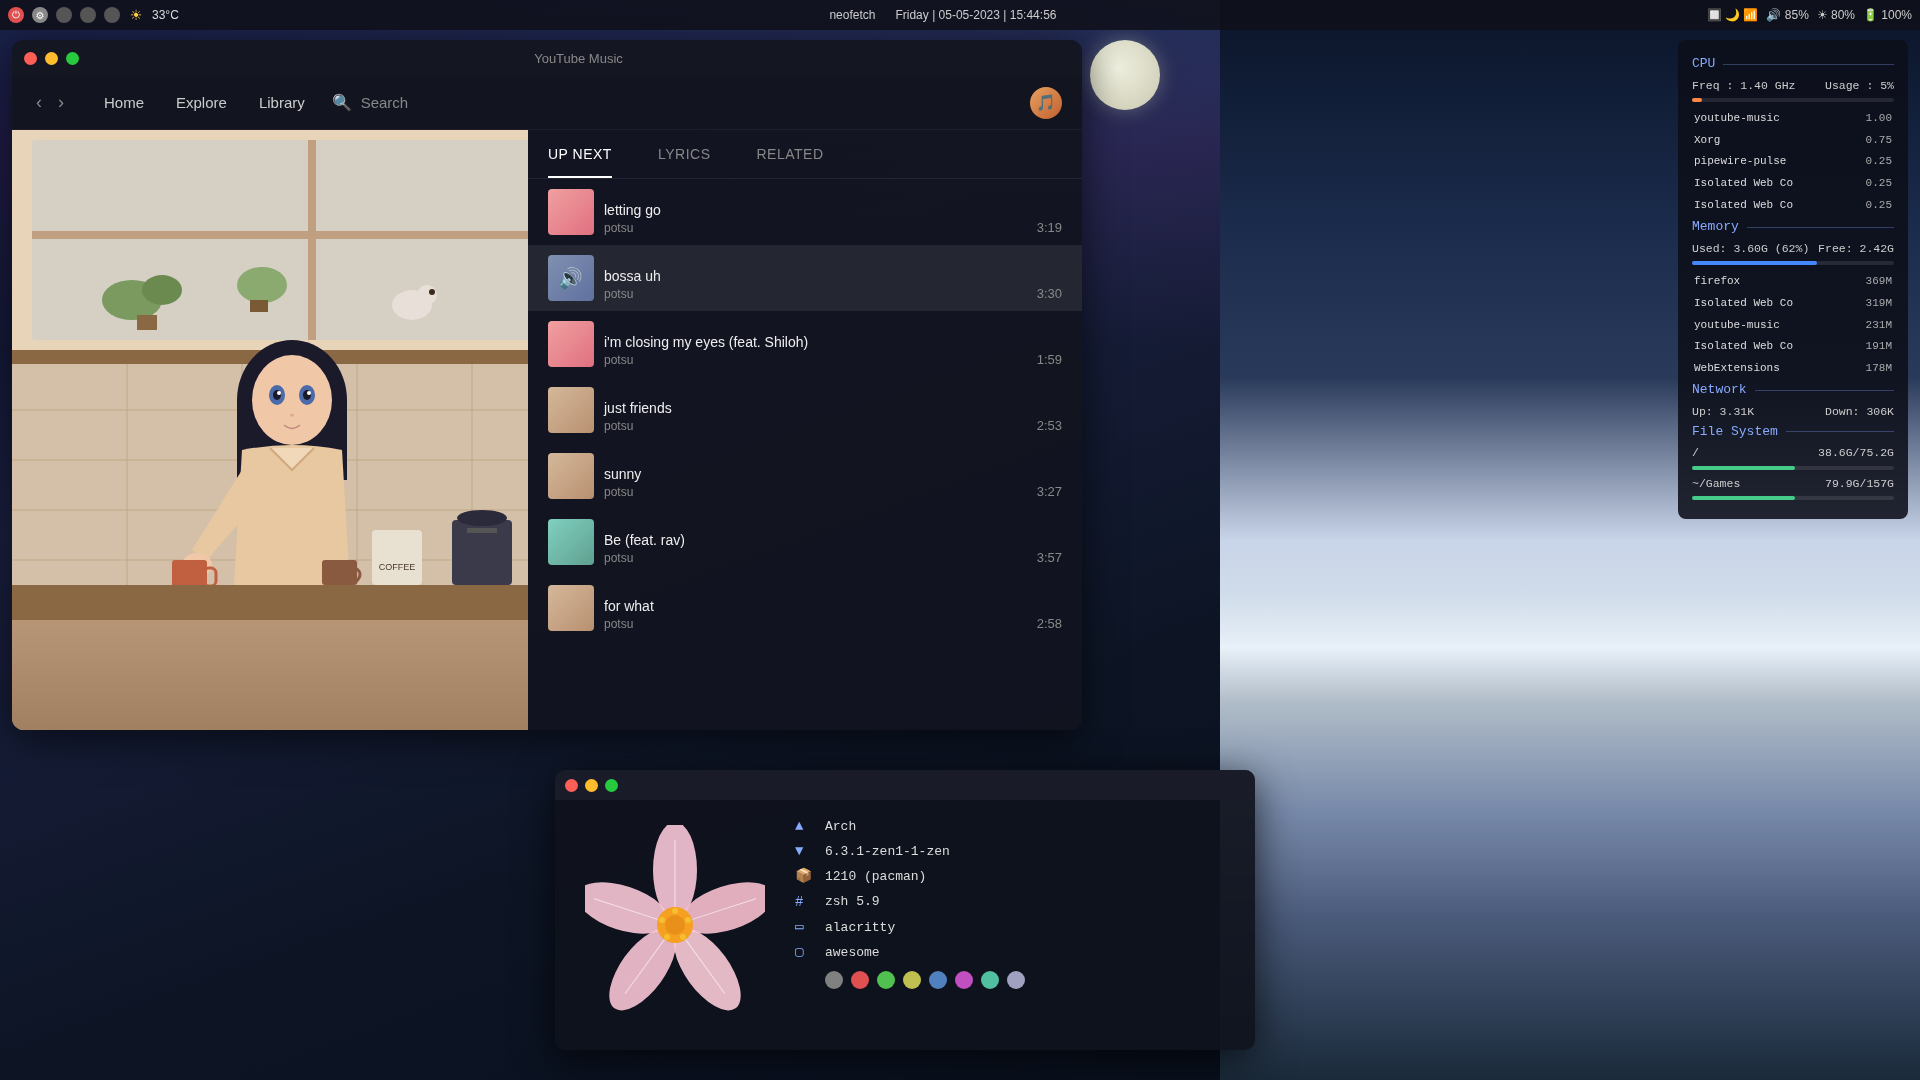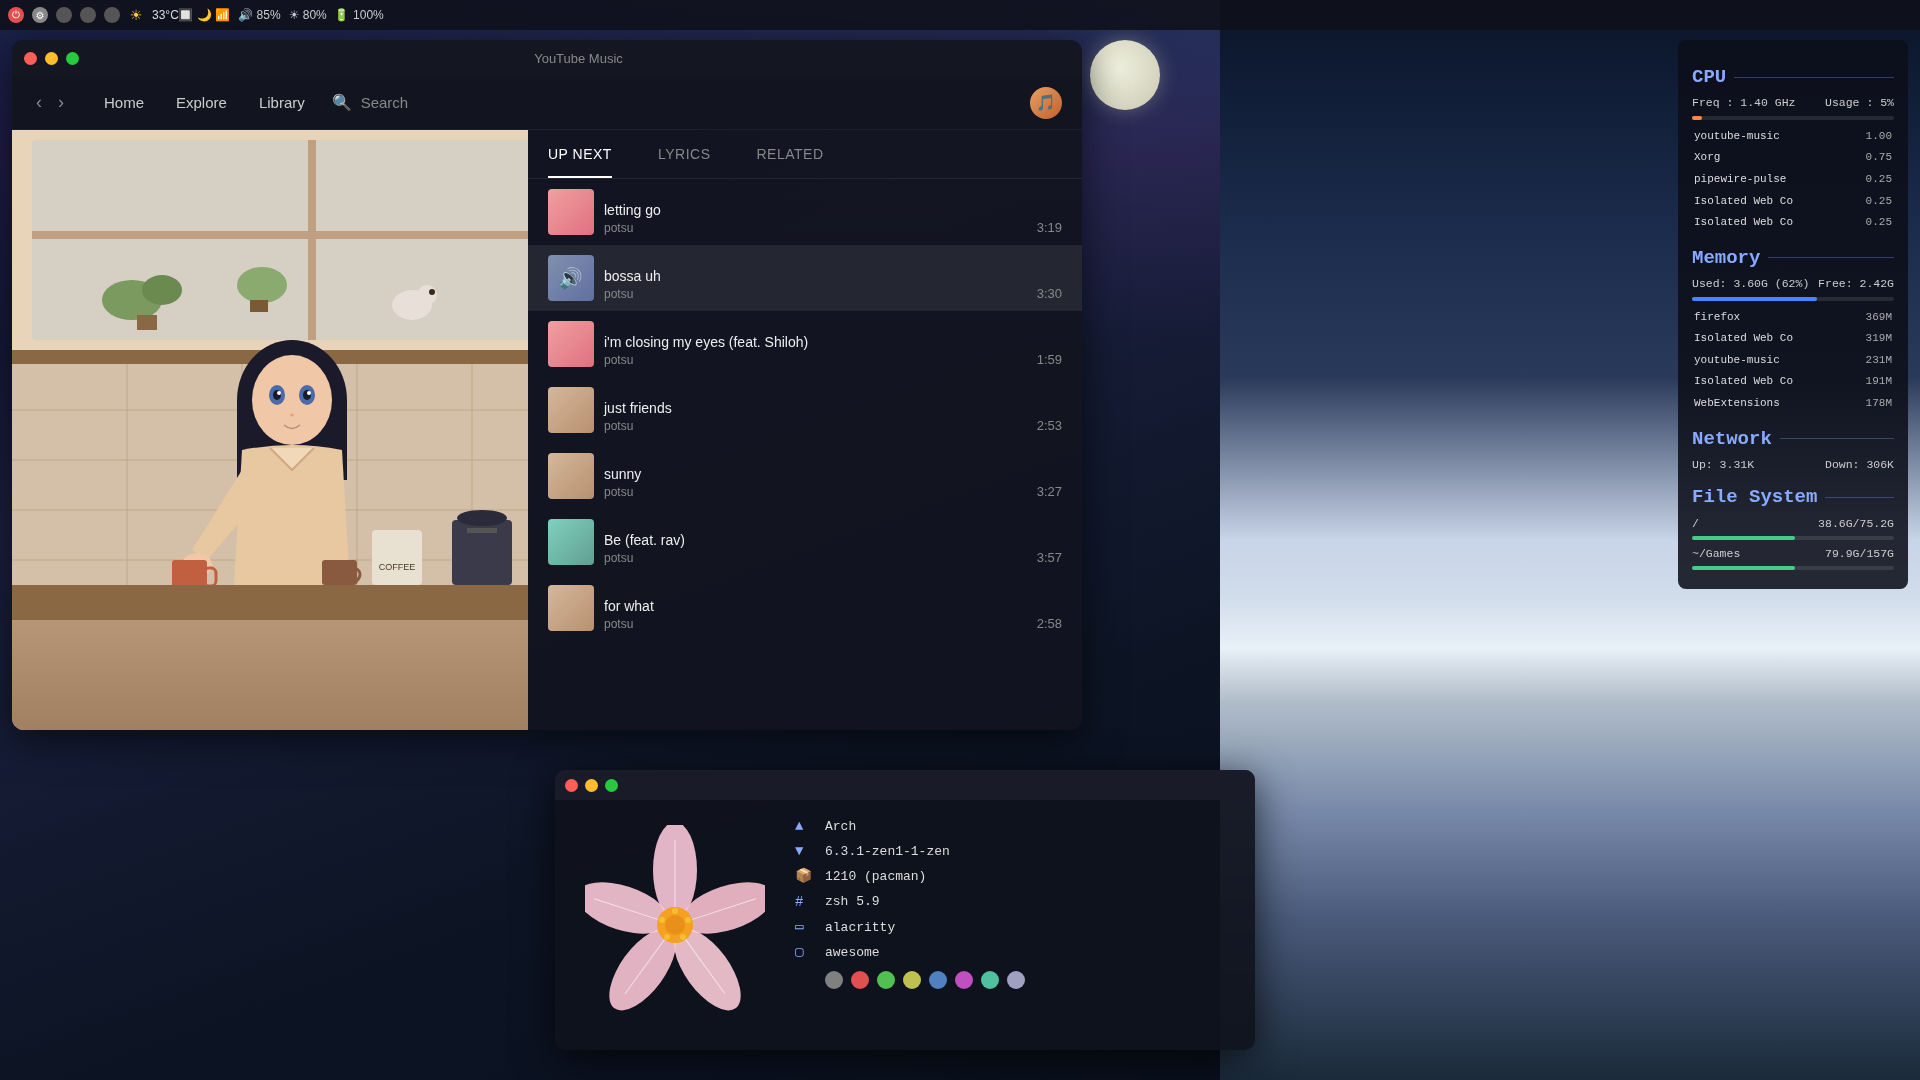--- a/index.html
+++ b/index.html
@@ -387,23 +387,22 @@
       border-radius: 8px;
       padding: 14px;
       z-index: 10;
       font-family: 'Courier New', monospace;
       color: #ccc;
       font-size: 12px;
       line-height: 1.6;
     }
     .sysmon-section-title {
       color: #88aaff;
-      font-weight: bold;
-      font-size: 19px;
-      margin-top: 8px;
+      font-weight: normal;
+      font-size: 13px;
       margin-bottom: 2px;
       display: flex;
       align-items: center;
       gap: 4px;
     }
     .sysmon-section-title::after {
       content: '';
       flex: 1;
       height: 1px;
       background: rgba(136,170,255,0.3);
@@ -452,20 +451,30 @@
 <div class="taskbar">
   <div class="taskbar-left">
     <div class="taskbar-icon power">⏻</div>
     <div class="taskbar-icon settings">⚙</div>
     <div class="taskbar-icon dot"></div>
     <div class="taskbar-icon dot"></div>
     <div class="taskbar-icon dot"></div>
     <div class="taskbar-icon sun">☀</div>
     <span class="taskbar-temp">33°C</span>
   </div>
+  <div class="taskbar-center">
+    <span>neofetch</span>
+    <span>
+      <span>Friday</span>
+      <span> | </span>
+      <span>05-05-2023</span>
+      <span> | </span>
+      <span>15:44:56</span>
+    </span>
+  </div>
   <div class="taskbar-right">
     <span>🔲 🌙 📶</span>
     <span>🔊 <span>85%</span></span>
     <span>☀ <span>80%</span></span>
     <span>🔋 <span>100%</span></span>
   </div>
 </div>
 
 <div class="music-window">
   <div class="window-titlebar">

